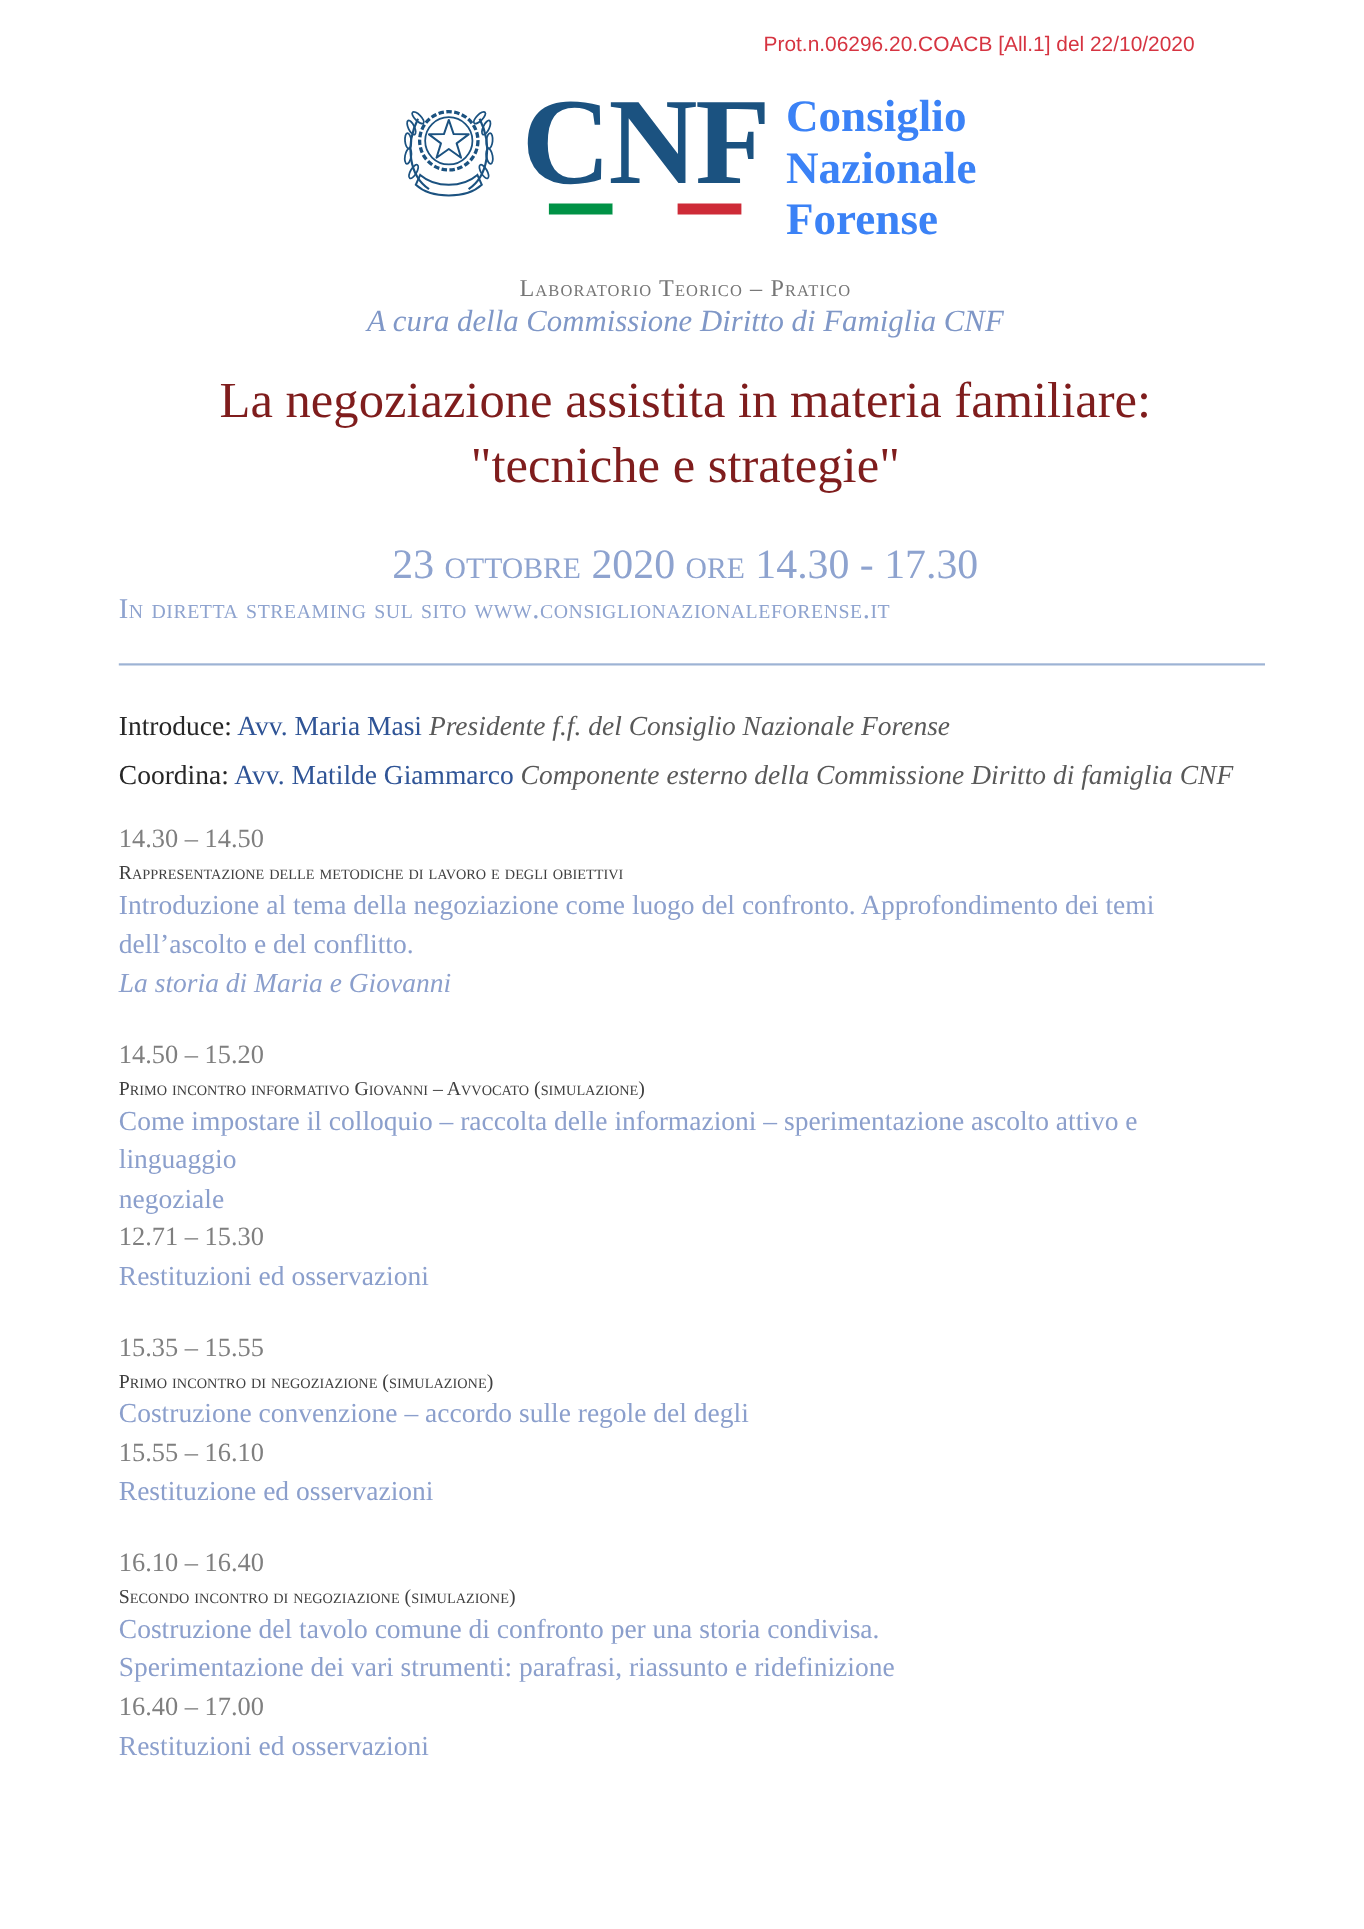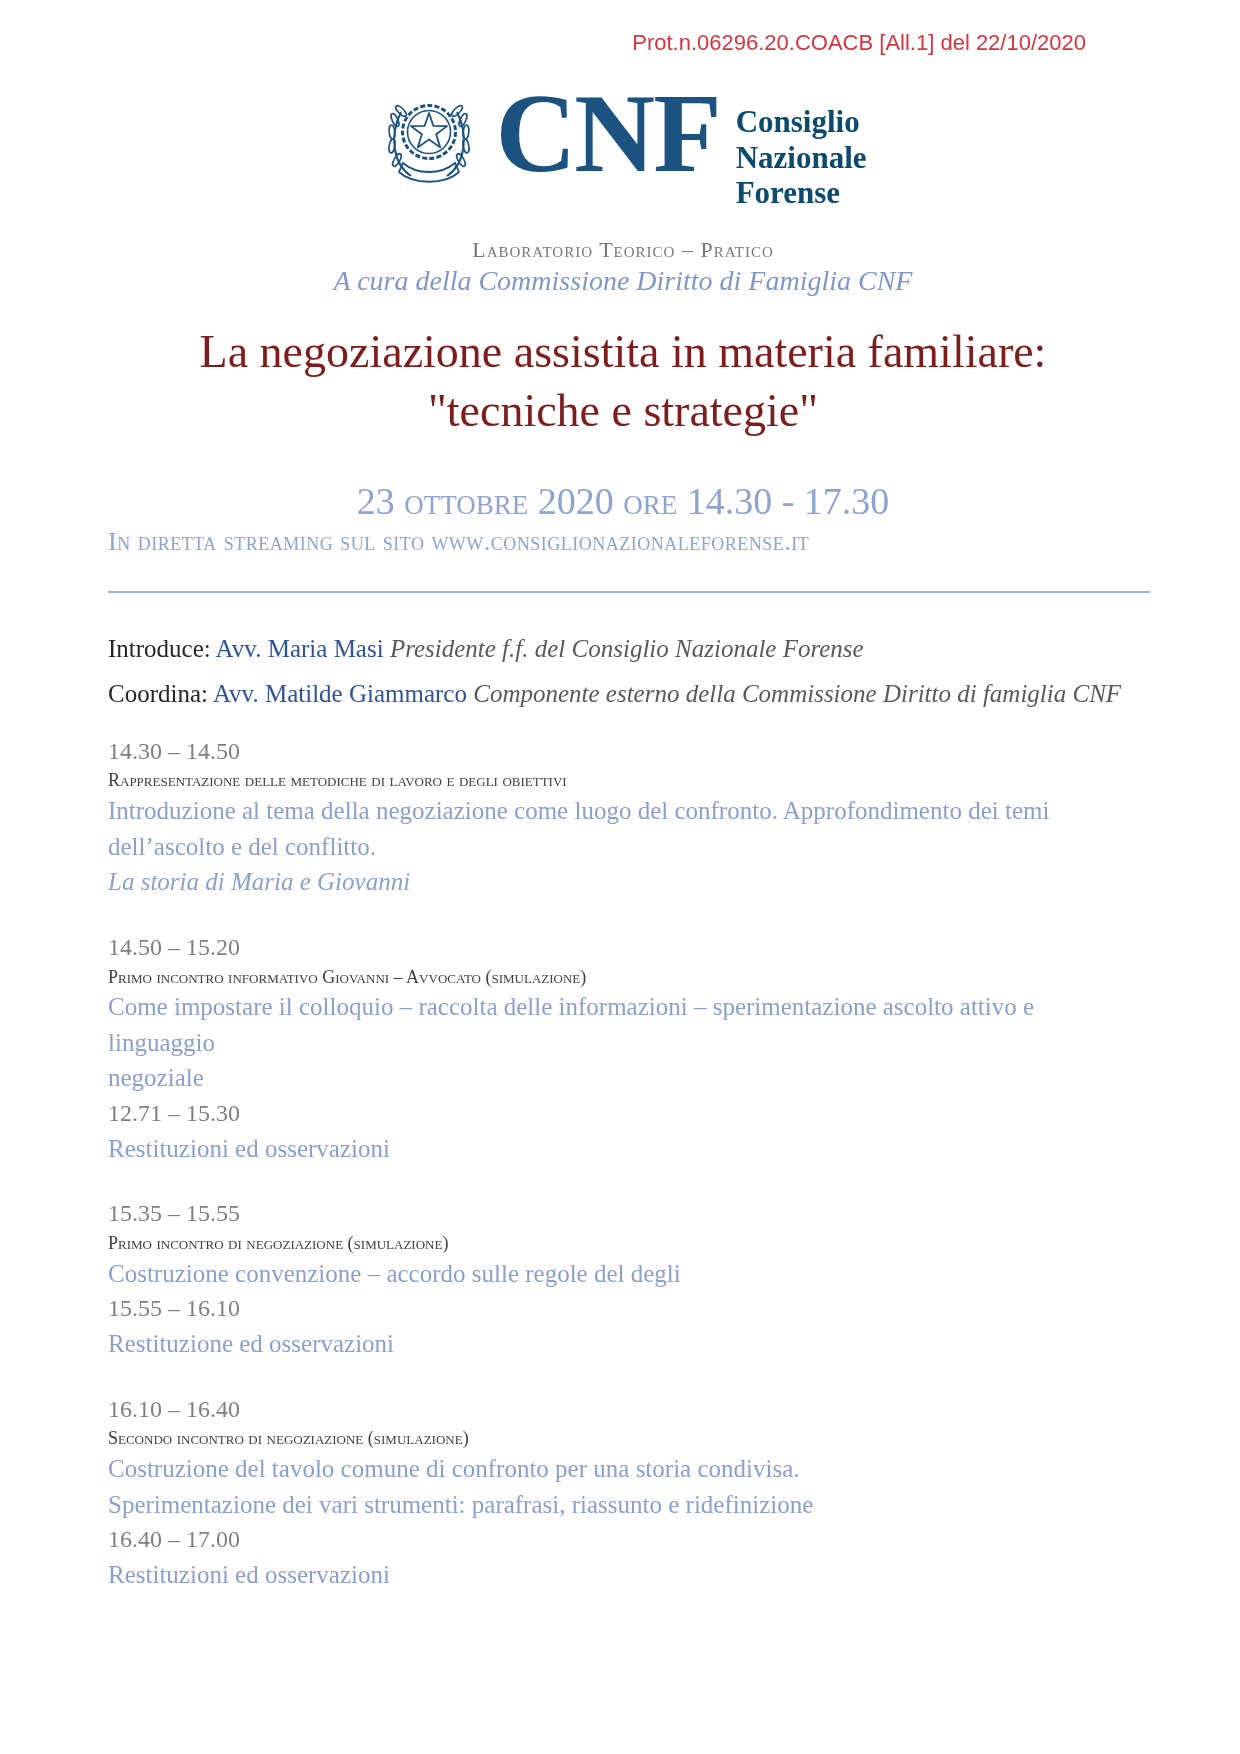--- a/index.html
+++ b/index.html
@@ -11,50 +11,50 @@
     position:relative;
   }
   .content{width:1030px;margin:0 auto 0 108px;}
 
   
   .prot{
     margin-top:30px;
     padding-right:52px;
     text-align:right;
     font-family:"Liberation Sans", sans-serif;
-    font-size:22px;
+    font-size:19px;
     color:#D63441;
   }
 
   
   .logo-row{
     margin-top:28px;
     display:flex;
     justify-content:center;
     align-items:flex-start;
     gap:16px;
   }
   .emblem{width:100px;height:118px;flex:0 0 auto;}
-  .cnf-col{display:flex;flex-direction:row;align-items:center;}
+  .cnf-col{display:flex;flex-direction:column;align-items:center;}
   .cnf-acronym{
     font-family:"Liberation Serif", serif;
     font-weight:bold;
     font-size:112px;
     line-height:0.88;
     letter-spacing:-2px;
     color:#1B5280;
   }
   .flag-bar{display:flex;width:78%;height:10px;margin-top:6px;}
   .flag-bar .seg{flex:1;height:100%;}
   .org-name{
-    margin-top:20px;
+    margin-top:2px;
     font-weight:bold;
-    font-size:31px;
+    font-size:41px;
     line-height:1.15;
-    color:#0c4a6e;
+    color:#3b82f6;
   }
 
   .lab-line{
     margin-top:26px;
     text-align:center;
     font-variant:small-caps;
     font-size:22px;
     letter-spacing:1px;
     color:#767676;
   }

